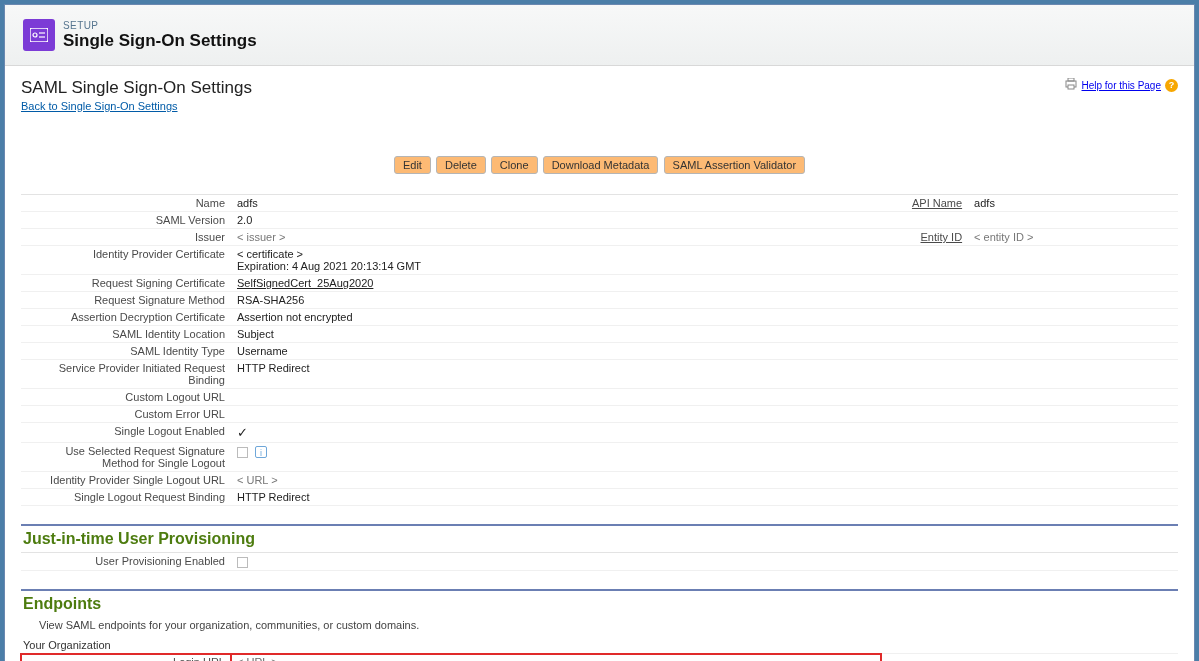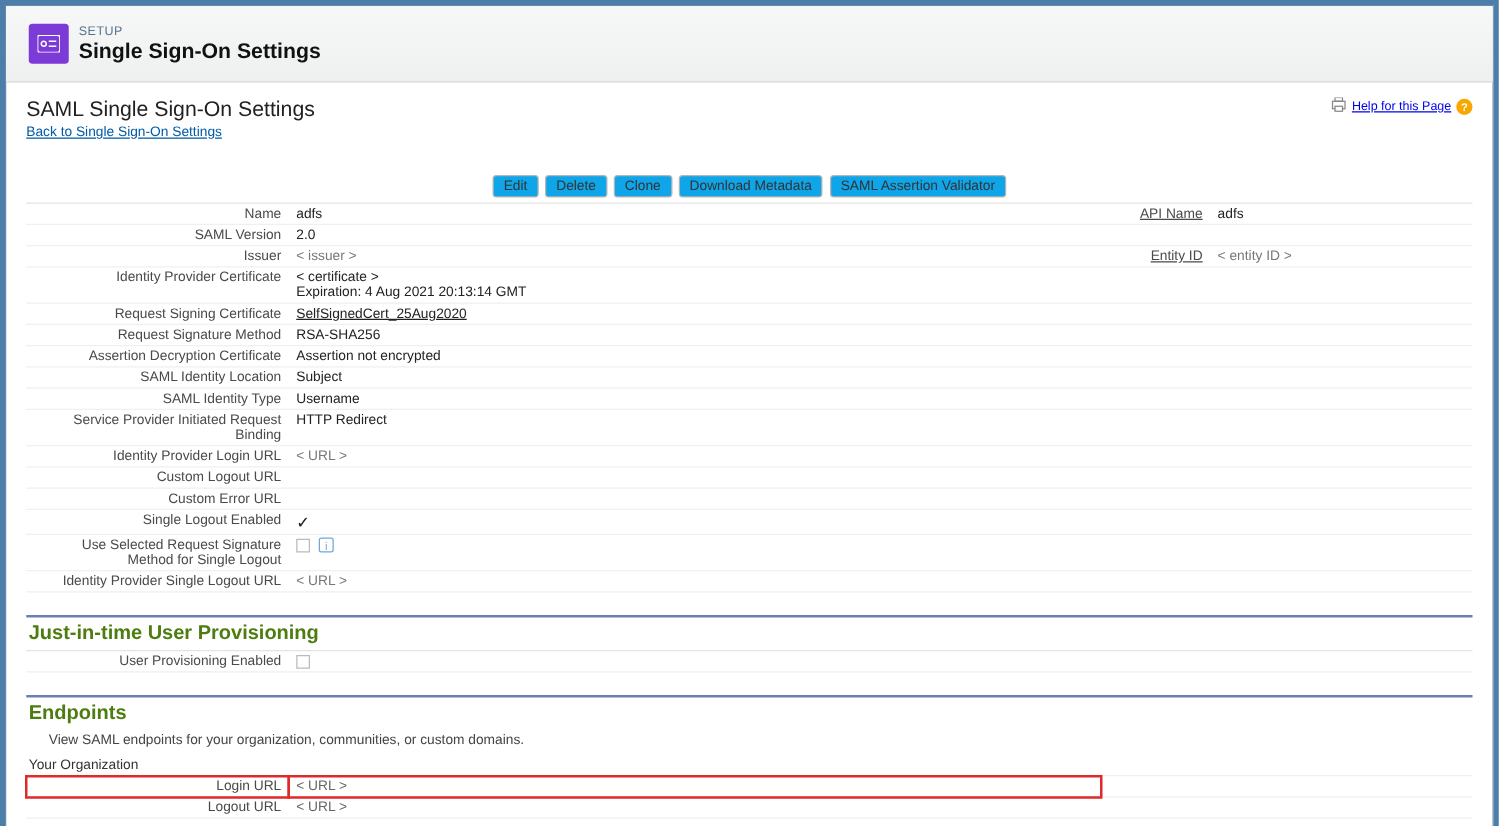--- a/index.html
+++ b/index.html
@@ -79,28 +79,28 @@
     color: #fff;
     display: flex; align-items: center; justify-content: center;
     font-size: 9px; font-weight: bold;
   }
   .printer-icon { color: #888; }
   .btn-bar {
     text-align: center;
     margin: 28px 0 4px;
   }
   button.action {
-    background: #0ea5e9;
+    background: #fdba74;
     border: 1px solid #b5b5b5;
     border-radius: 3px;
     padding: 2px 8px;
     font-size: 11px;
     color: #333;
     cursor: pointer;
-    margin: 0 1px;
+    margin: 16px 1px;
   }
   .detail-table {
     width: 100%;
     border-collapse: collapse;
     border-top: 1px solid #e3e3e3;
   }
   .detail-table tr { border-bottom: 1px solid #f0f0f0; }
   .detail-table td {
     padding: 2px 6px;
     vertical-align: top;
@@ -270,26 +270,20 @@
         <td class="lbl2"></td>
             <td></td>
       </tr>
       <tr>
         <td class="lbl">Service Provider Initiated Request Binding</td>
         <td class="val">HTTP Redirect</td>
         <td class="lbl2"></td>
             <td></td>
       </tr>
       <tr>
-        <td class="lbl">Identity Provider Login URL</td>
-        <td class="val faint">&lt; URL &gt;</td>
-        <td class="lbl2"></td>
-            <td></td>
-      </tr>
-      <tr>
         <td class="lbl">Custom Logout URL</td>
         <td class="val"></td>
         <td class="lbl2"></td>
             <td></td>
       </tr>
       <tr>
         <td class="lbl">Custom Error URL</td>
         <td class="val"></td>
         <td class="lbl2"></td>
             <td></td>
@@ -305,20 +299,26 @@
         <td class="val">
           <span class="checkbox-sq"></span>
           <span class="info-i">i</span>
         </td>
         <td class="lbl2"></td>
             <td></td>
       </tr>
       <tr>
         <td class="lbl">Identity Provider Single Logout URL</td>
         <td class="val faint">&lt; URL &gt;</td>
+        <td class="lbl2"></td>
+            <td></td>
+      </tr>
+      <tr>
+        <td class="lbl">Single Logout Request Binding</td>
+        <td class="val">HTTP Redirect</td>
         <td class="lbl2"></td>
             <td></td>
       </tr>
     </tbody>
       </table>
 
     <div class="section-head">Just-in-time User Provisioning</div>
     <table class="detail-table">
       <tbody>
           <tr>

